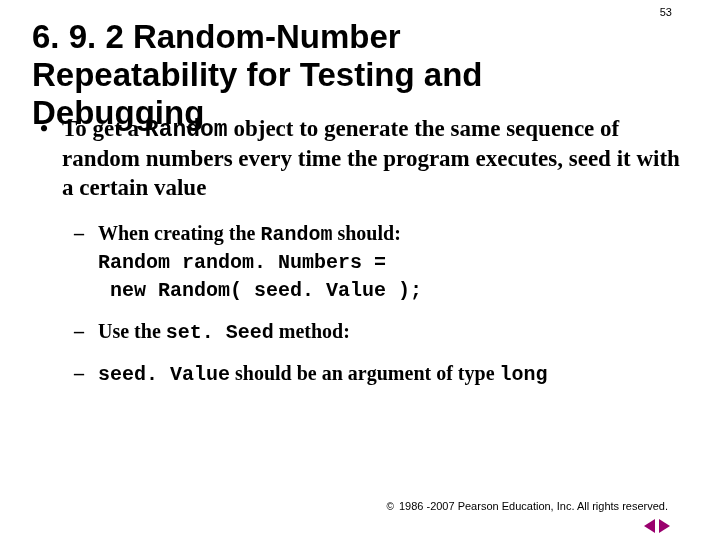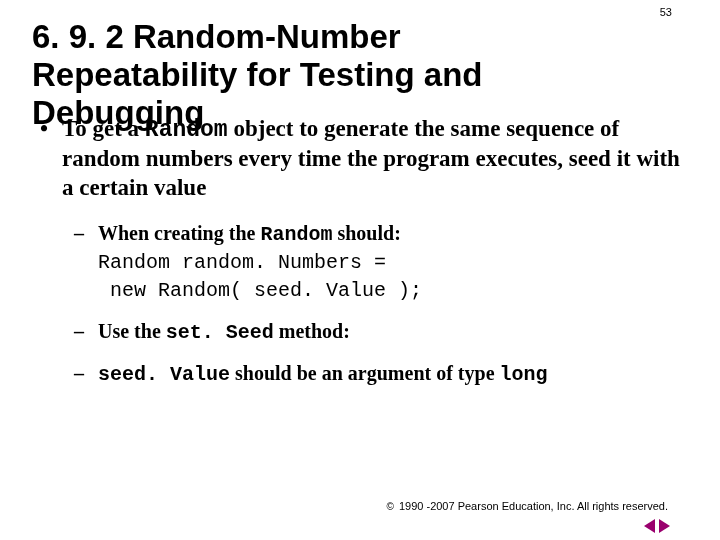--- a/index.html
+++ b/index.html
@@ -69,21 +69,21 @@
   .lvl2 .dash {
     position: absolute;
     left: 0;
     top: 0;
   }
   .mono {
     font-family: "Courier New", Courier, monospace;
   }
   .code-block {
     font-family: "Courier New", Courier, monospace;
-    font-weight: normal;
+    font-weight: bold;
     font-size: 20px;
     line-height: 1.3;
     white-space: pre;
   }
   .footer {
     position: absolute;
     bottom: 28px;
     right: 16px;
     font-family: Arial, Helvetica, sans-serif;
     font-size: 11px;
@@ -141,21 +141,21 @@
     </div>
 
     <div class="lvl2">
       <span class="dash">–</span>
       <span class="mono">seed. Value</span><span> should be an argument of type </span><span class="mono">long</span>
     </div>
 
   </div>
 
   <div class="footer">
-    <span class="cpr">©</span><span> 1990 -2007 Pearson Education, Inc.  All rights reserved.</span>
+    <span class="cpr">©</span><span> 1986 -2007 Pearson Education, Inc.  All rights reserved.</span>
   </div>
 
   <div class="nav">
     <div class="tri left"></div>
     <div class="tri right"></div>
   </div>
 
 </div>
 
 </body></html>

